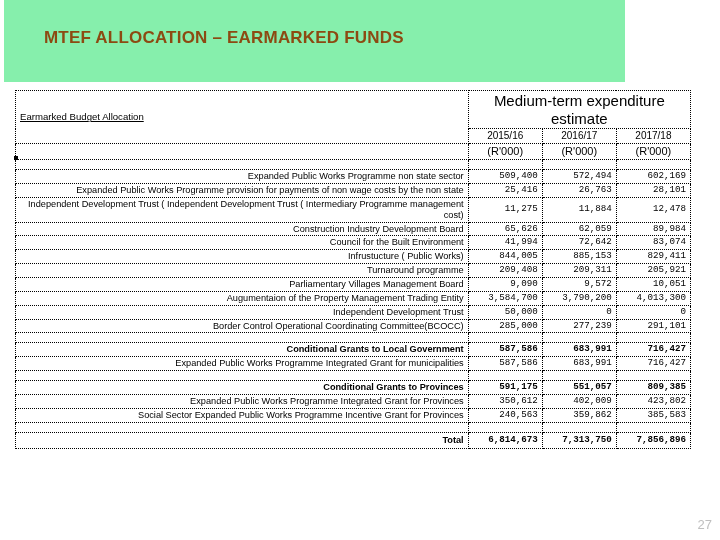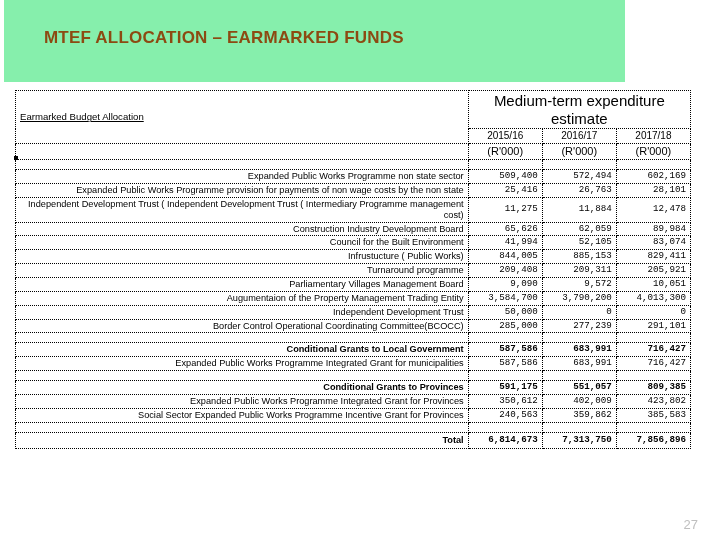--- a/index.html
+++ b/index.html
@@ -110,21 +110,21 @@
     left: 14px;
     top: 156px;
     width: 4px;
     height: 4px;
     background: #000;
   }
 
   
   .slide-number {
     position: absolute;
-    right: 22px;
+    right: 8px;
     bottom: 8px;
     font-size: 13px;
     color: #bfbfbf;
     font-family: "Liberation Sans", sans-serif;
   }
 </style>
 </head>
 <body>
 
 <div class="title-banner">
@@ -185,21 +185,21 @@
         </tr>
         <tr>
           <td class="lbl">Construction Industry Development Board</td>
           <td class="num">65,626</td>
           <td class="num">62,059</td>
           <td class="num">89,984</td>
         </tr>
         <tr>
           <td class="lbl">Council for the Built Environment</td>
           <td class="num">41,994</td>
-          <td class="num">52,105</td>
+          <td class="num">72,642</td>
           <td class="num">83,074</td>
         </tr>
         <tr>
           <td class="lbl">Infrustucture ( Public Works)</td>
           <td class="num">844,005</td>
           <td class="num">885,153</td>
           <td class="num">829,411</td>
         </tr>
         <tr>
           <td class="lbl">Turnaround programme</td>

